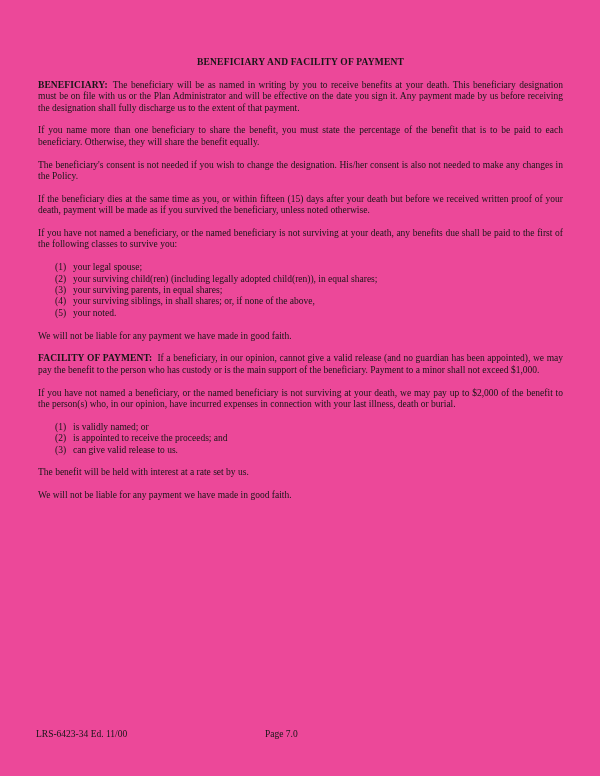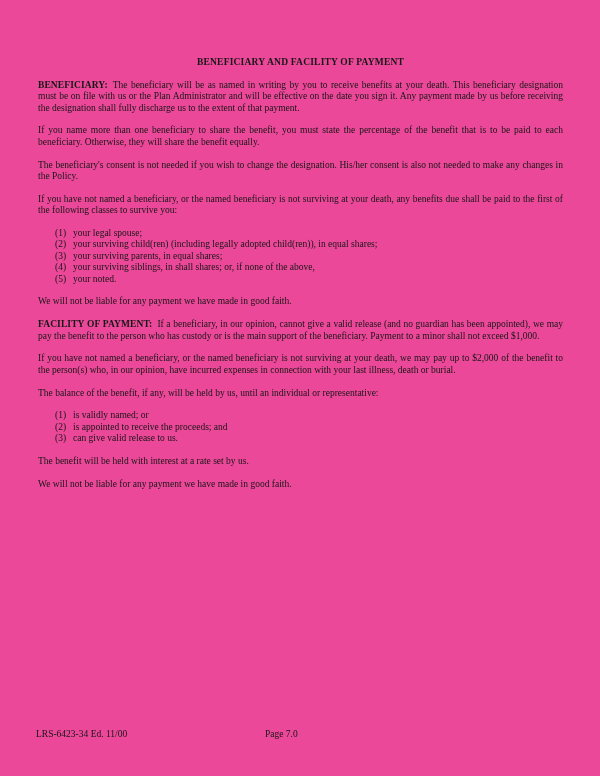--- a/index.html
+++ b/index.html
@@ -64,20 +64,21 @@
   <div class="content">
 
     <h1 class="doc-title">BENEFICIARY AND FACILITY OF PAYMENT</h1>
 
     <p class="para"><span class="lead">BENEFICIARY:</span><span>The beneficiary will be as named in writing by you to receive benefits at your death.  This beneficiary designation must be on file with us or the Plan Administrator and will be effective on the date you sign it.  Any payment made by us before receiving the designation shall fully discharge us to the extent of that payment.</span></p>
 
     <p class="para">If you name more than one beneficiary to share the benefit, you must state the percentage of the benefit that is to be paid to each beneficiary.  Otherwise, they will share the benefit equally.</p>
 
     <p class="para">The beneficiary's consent is not needed if you wish to change the designation.  His/her consent is also not needed to make any changes in the Policy.</p>
 
+    <p class="para">If the beneficiary dies at the same time as you, or within fifteen (15) days after your death but before we received written proof of your death, payment will be made as if you survived the beneficiary, unless noted otherwise.</p>
 
     <p class="para">If you have not named a beneficiary, or the named beneficiary is not surviving at your death, any benefits due shall be paid to the first of the following classes to survive you:</p>
 
     <div class="num-list">
       <div class="list-row">
         <span class="list-num">(1)</span>
         <span class="list-text">your legal spouse;</span>
       </div>
       <div class="list-row">
         <span class="list-num">(2)</span>
@@ -96,21 +97,20 @@
         <span class="list-text">your noted.</span>
       </div>
     </div>
 
     <p class="para">We will not be liable for any payment we have made in good faith.</p>
 
     <p class="para"><span class="lead">FACILITY OF PAYMENT:</span><span>If a beneficiary, in our opinion, cannot give a valid release (and no guardian has been appointed), we may pay the benefit to the person who has custody or is the main support of the beneficiary.  Payment to a minor shall not exceed $1,000.</span></p>
 
     <p class="para">If you have not named a beneficiary, or the named beneficiary is not surviving at your death, we may pay up to $2,000 of the benefit to the person(s) who, in our opinion, have incurred expenses in connection with your last illness, death or burial.</p>
 
-    <p class="para">The balance of the benefit, if any, will be held by us, until an individual or representative:</p>
 
     <div class="num-list">
       <div class="list-row">
         <span class="list-num">(1)</span>
         <span class="list-text">is validly named; or</span>
       </div>
       <div class="list-row">
         <span class="list-num">(2)</span>
         <span class="list-text">is appointed to receive the proceeds; and</span>
       </div>

